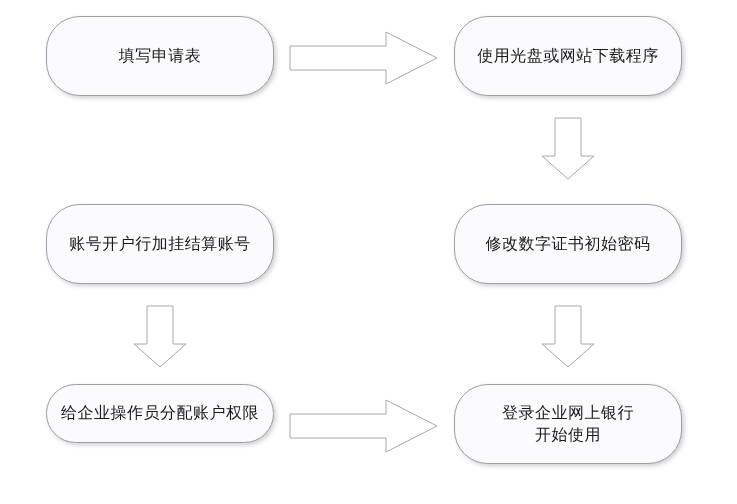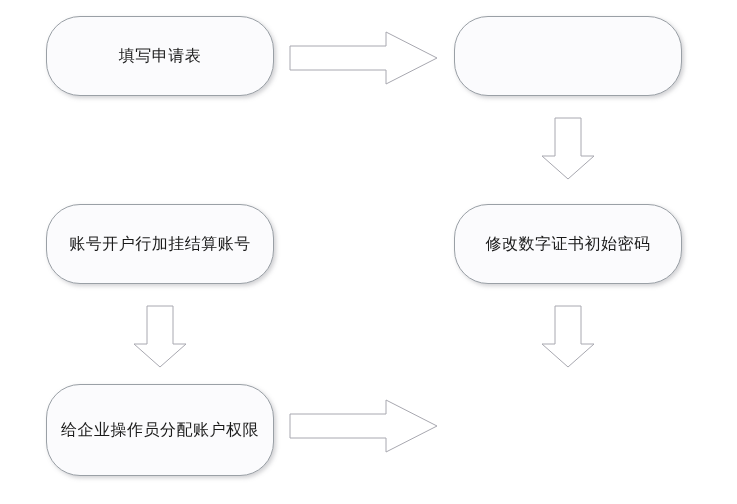--- a/index.html
+++ b/index.html
@@ -55,41 +55,48 @@
 <div id="canvas">
 
   <div class="node" style="left:46px; top:16px; width:228px; height:80px;">
     <span class="label">
       <span class="ln">填写申请表</span>
     </span>
   </div>
 
   <div class="node" style="left:454px; top:16px; width:228px; height:80px;">
     <span class="label">
+      <span class="ln">使用光盘或网站下载程序</span>
     </span>
   </div>
 
   <div class="node" style="left:454px; top:204px; width:228px; height:80px;">
     <span class="label">
       <span class="ln">修改数字证书初始密码</span>
     </span>
   </div>
 
   <div class="node" style="left:46px; top:204px; width:228px; height:80px;">
     <span class="label">
       <span class="ln">账号开户行加挂结算账号</span>
     </span>
   </div>
 
-  <div class="node" style="left:46px; top:384px; width:228px; height:92px;">
+  <div class="node" style="left:46px; top:384px; width:228px; height:59px;font-family:Liberation Mono, monospace;">
     <span class="label">
       <span class="ln">给企业操作员分配账户权限</span>
     </span>
   </div>
 
+  <div class="node" style="left:454px; top:384px; width:228px; height:80px;">
+    <span class="label">
+      <span class="ln">登录企业网上银行</span>
+      <span class="ln">开始使用</span>
+    </span>
+  </div>
 
   <div class="arrow" style="left:290px; top:32px; width:148px; height:52px;">
     <svg width="148" height="52" viewBox="0 0 148 52" aria-hidden="true">
       <polygon points="0,14 96,14 96,0 147,26 96,52 96,38 0,38" fill="#ffffff" stroke="#a8a8b0" stroke-width="1"></polygon>
     </svg>
   </div>
 
   <div class="arrow" style="left:542px; top:118px; width:52px; height:62px;">
     <svg width="52" height="62" viewBox="0 0 52 62" aria-hidden="true">
       <polygon points="13,0 39,0 39,38 52,38 26,61 0,38 13,38" fill="#ffffff" stroke="#a8a8b0" stroke-width="1"></polygon>

